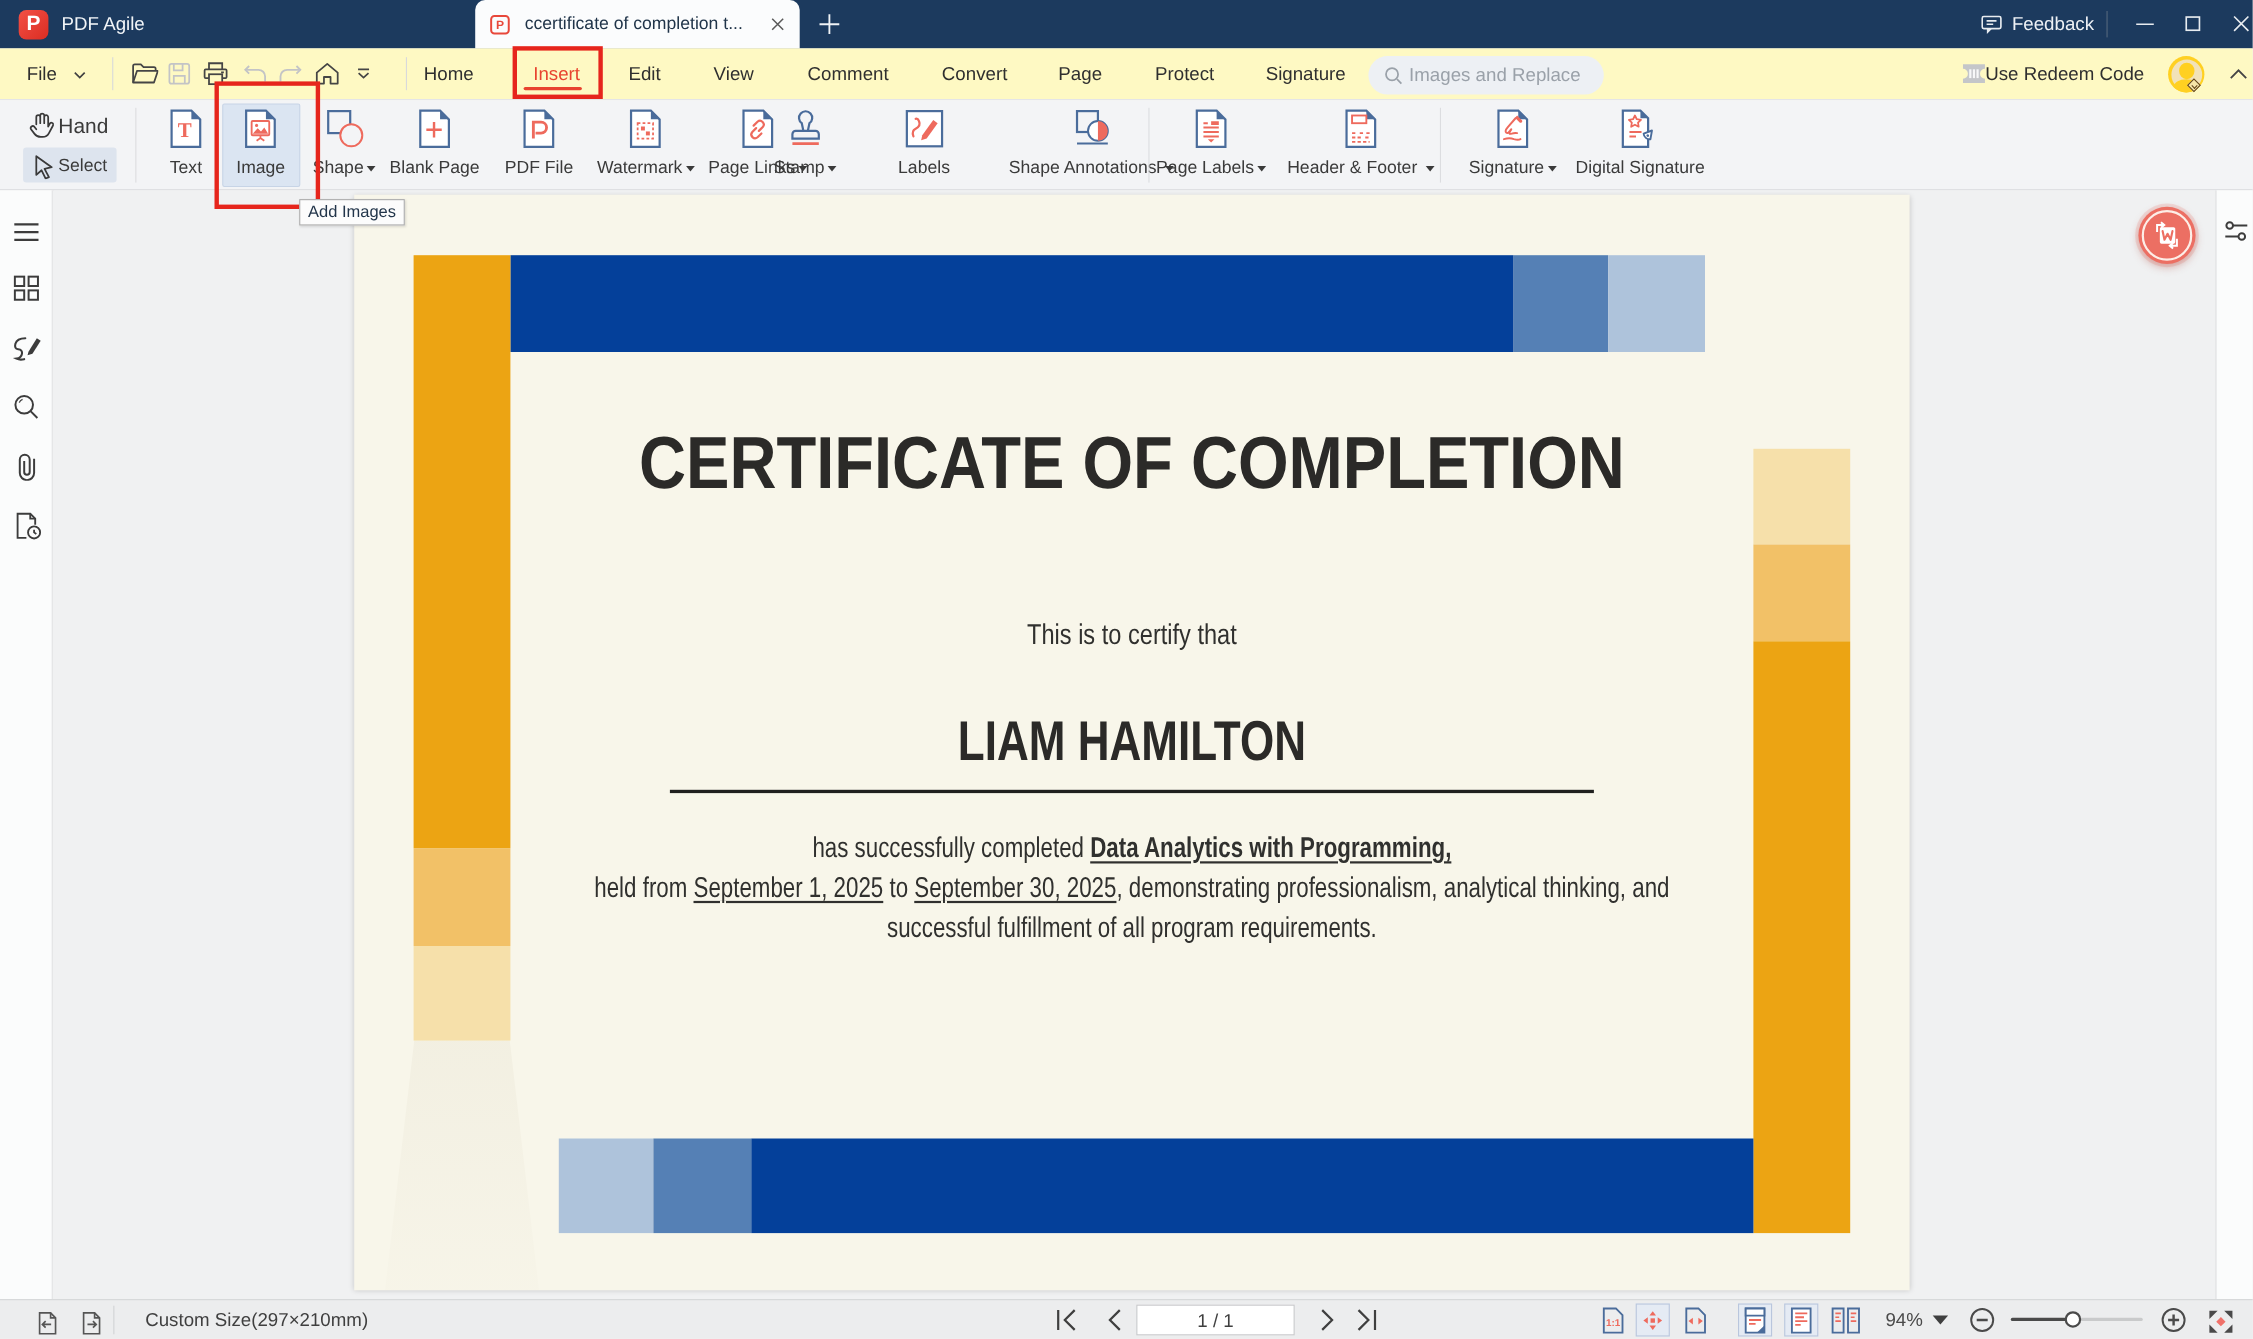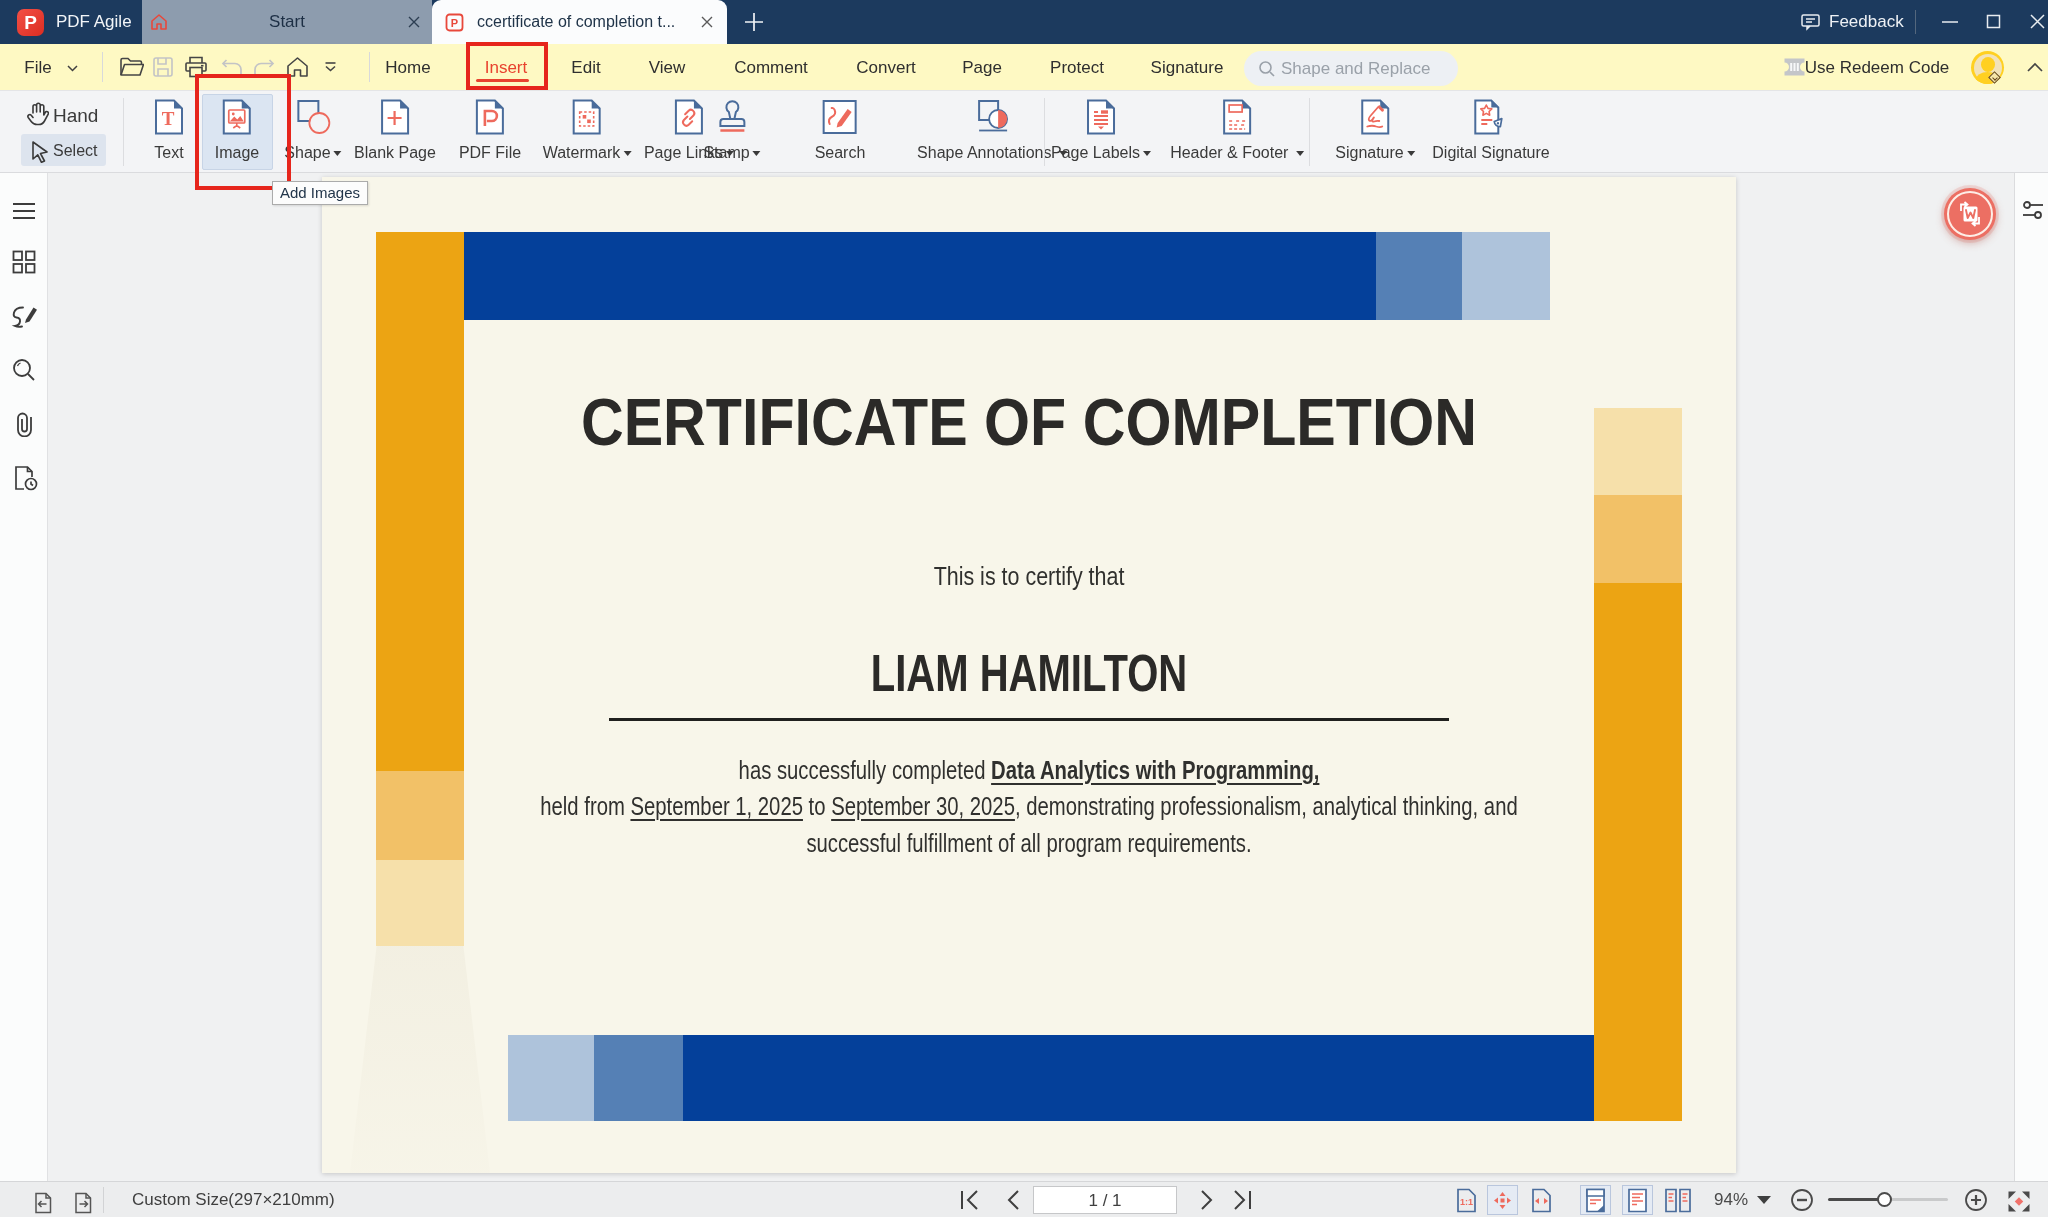--- a/index.html
+++ b/index.html
@@ -47,29 +47,20 @@
   #tooltip { position:absolute; left:272px; top:181px; height:24px; background:#fcfcfc; border:1px solid #ababab; font-size:15px; color:#22354a; padding:2px 7px 0 7px; box-shadow:1px 1px 2px rgba(0,0,0,0.12); }
 </style>
 </head>
 <body>
 
 <div id="titlebar">
   <div id="logo">
       <span>P</span>
     </div>
   <div id="appname">PDF Agile</div>
-  <div id="starttab">
-    <svg style="position:absolute;left:8px;top:13px" width="18" height="18" viewBox="0 0 18 18" fill="none" stroke="#e8483b" stroke-width="1.6">
-        <path d="M2 8 L9 2 L16 8 V16 H11 V11 H7 V16 H2 Z" stroke-linejoin="round"></path>
-      </svg>
-    <div class="lbl">Start</div>
-    <svg style="position:absolute;right:11px;top:15px" width="14" height="14" viewBox="0 0 14 14" stroke="#2c3e52" stroke-width="1.4">
-        <path d="M2 2 L12 12 M12 2 L2 12"></path>
-      </svg>
-  </div>
   <div id="acttab">
     <svg style="position:absolute;left:13px;top:13px" width="19" height="19" viewBox="0 0 19 19">
         <rect x="1.5" y="1.5" width="16" height="16" rx="3" fill="none" stroke="#e8483b" stroke-width="1.8"></rect>
         <text x="9.5" y="13.7" text-anchor="middle" font-size="11" font-weight="bold" fill="#e8483b" font-family="Liberation Sans, sans-serif">P</text>
       </svg>
     <div class="lbl">ccertificate of completion t...</div>
     <svg style="position:absolute;right:13px;top:15px" width="14" height="14" viewBox="0 0 14 14" stroke="#5a5a5a" stroke-width="1.4">
         <path d="M2 2 L12 12 M12 2 L2 12"></path>
       </svg>
   </div>
@@ -137,21 +128,21 @@
   <div class="mtab" style="left:771px;">Comment</div>
   <div class="mtab" style="left:886px;">Convert</div>
   <div class="mtab" style="left:982px;">Page</div>
   <div class="mtab" style="left:1077px;">Protect</div>
   <div class="mtab" style="left:1187px;">Signature</div>
   <div id="searchpill">
     <svg style="position:absolute;left:14px;top:9px" width="18" height="18" viewBox="0 0 18 18" fill="none" stroke="#9aa1a9" stroke-width="1.6">
         <circle cx="7.5" cy="7.5" r="5.5"></circle>
         <path d="M12 12 L16 16"></path>
       </svg>
-    <span>Shape and Replace</span>
+    <span>Images and Replace</span>
   </div>
   <svg style="position:absolute;left:1784px;top:58px;top:14px" width="21" height="18" viewBox="0 0 21 18">
       <path d="M0.5 0.5 H20.5 V4.5 a4.2 4.2 0 0 0 0 9 V17.5 H0.5 V13.5 a4.2 4.2 0 0 0 0 -9 Z" fill="#c4c6c9"></path>
       <rect x="6.2" y="5" width="2" height="8" fill="#f7f8f9"></rect>
       <rect x="9.5" y="5" width="2" height="8" fill="#f7f8f9"></rect>
       <rect x="12.8" y="5" width="2" height="8" fill="#f7f8f9"></rect>
     </svg>
   <div class="mtab" style="left:1877px;">Use Redeem Code</div>
   <div style="position:absolute;left:1971px;top:7px;width:33px;height:33px;border-radius:50%;background:#ffd021;overflow:hidden;">
     <div style="position:absolute;left:2.5px;top:2.5px;width:28px;height:28px;border-radius:50%;background:#f2e2b8;"></div>
@@ -258,21 +249,21 @@
       </svg>
     <div class="rlabel">Stamp<span class="dtri"></span></div>
   </div>
 
   <div class="rbtn" style="left:840px;">
     <svg width="36" height="36" viewBox="0 0 36 36">
         <rect x="2" y="2" width="32" height="32" fill="#fff" stroke="#4a6c9b" stroke-width="2"></rect>
         <path d="M8 25 q-2 -5 2 -7 q5 -2.5 3 -7 q-1 -2.5 -3 -2" fill="none" stroke="#ee6a5d" stroke-width="2" stroke-linecap="round"></path>
         <path d="M16 24 L26 10 L30 13 L20 27 L15 28.5 Z" fill="#ee6a5d"></path>
       </svg>
-    <div class="rlabel">Search</div>
+    <div class="rlabel">Labels</div>
   </div>
 
   <div class="rbtn" style="left:992px;">
     <svg width="40" height="36" viewBox="0 0 40 36">
         <rect x="7" y="2" width="19" height="19" fill="#f3f4f6" stroke="#4a6c9b" stroke-width="2"></rect>
         <circle cx="26" cy="20" r="9" fill="#fff" stroke="#4a6c9b" stroke-width="1.8"></circle>
         <path d="M26 11 a9 9 0 0 1 0 18 Z" fill="#ee6a5d"></path>
         <path d="M7 31.5 H35" stroke="#4a6c9b" stroke-width="1.8"></path>
       </svg>
     <div class="rlabel">Shape Annotations&nbsp;<span class="dtri"></span></div>

